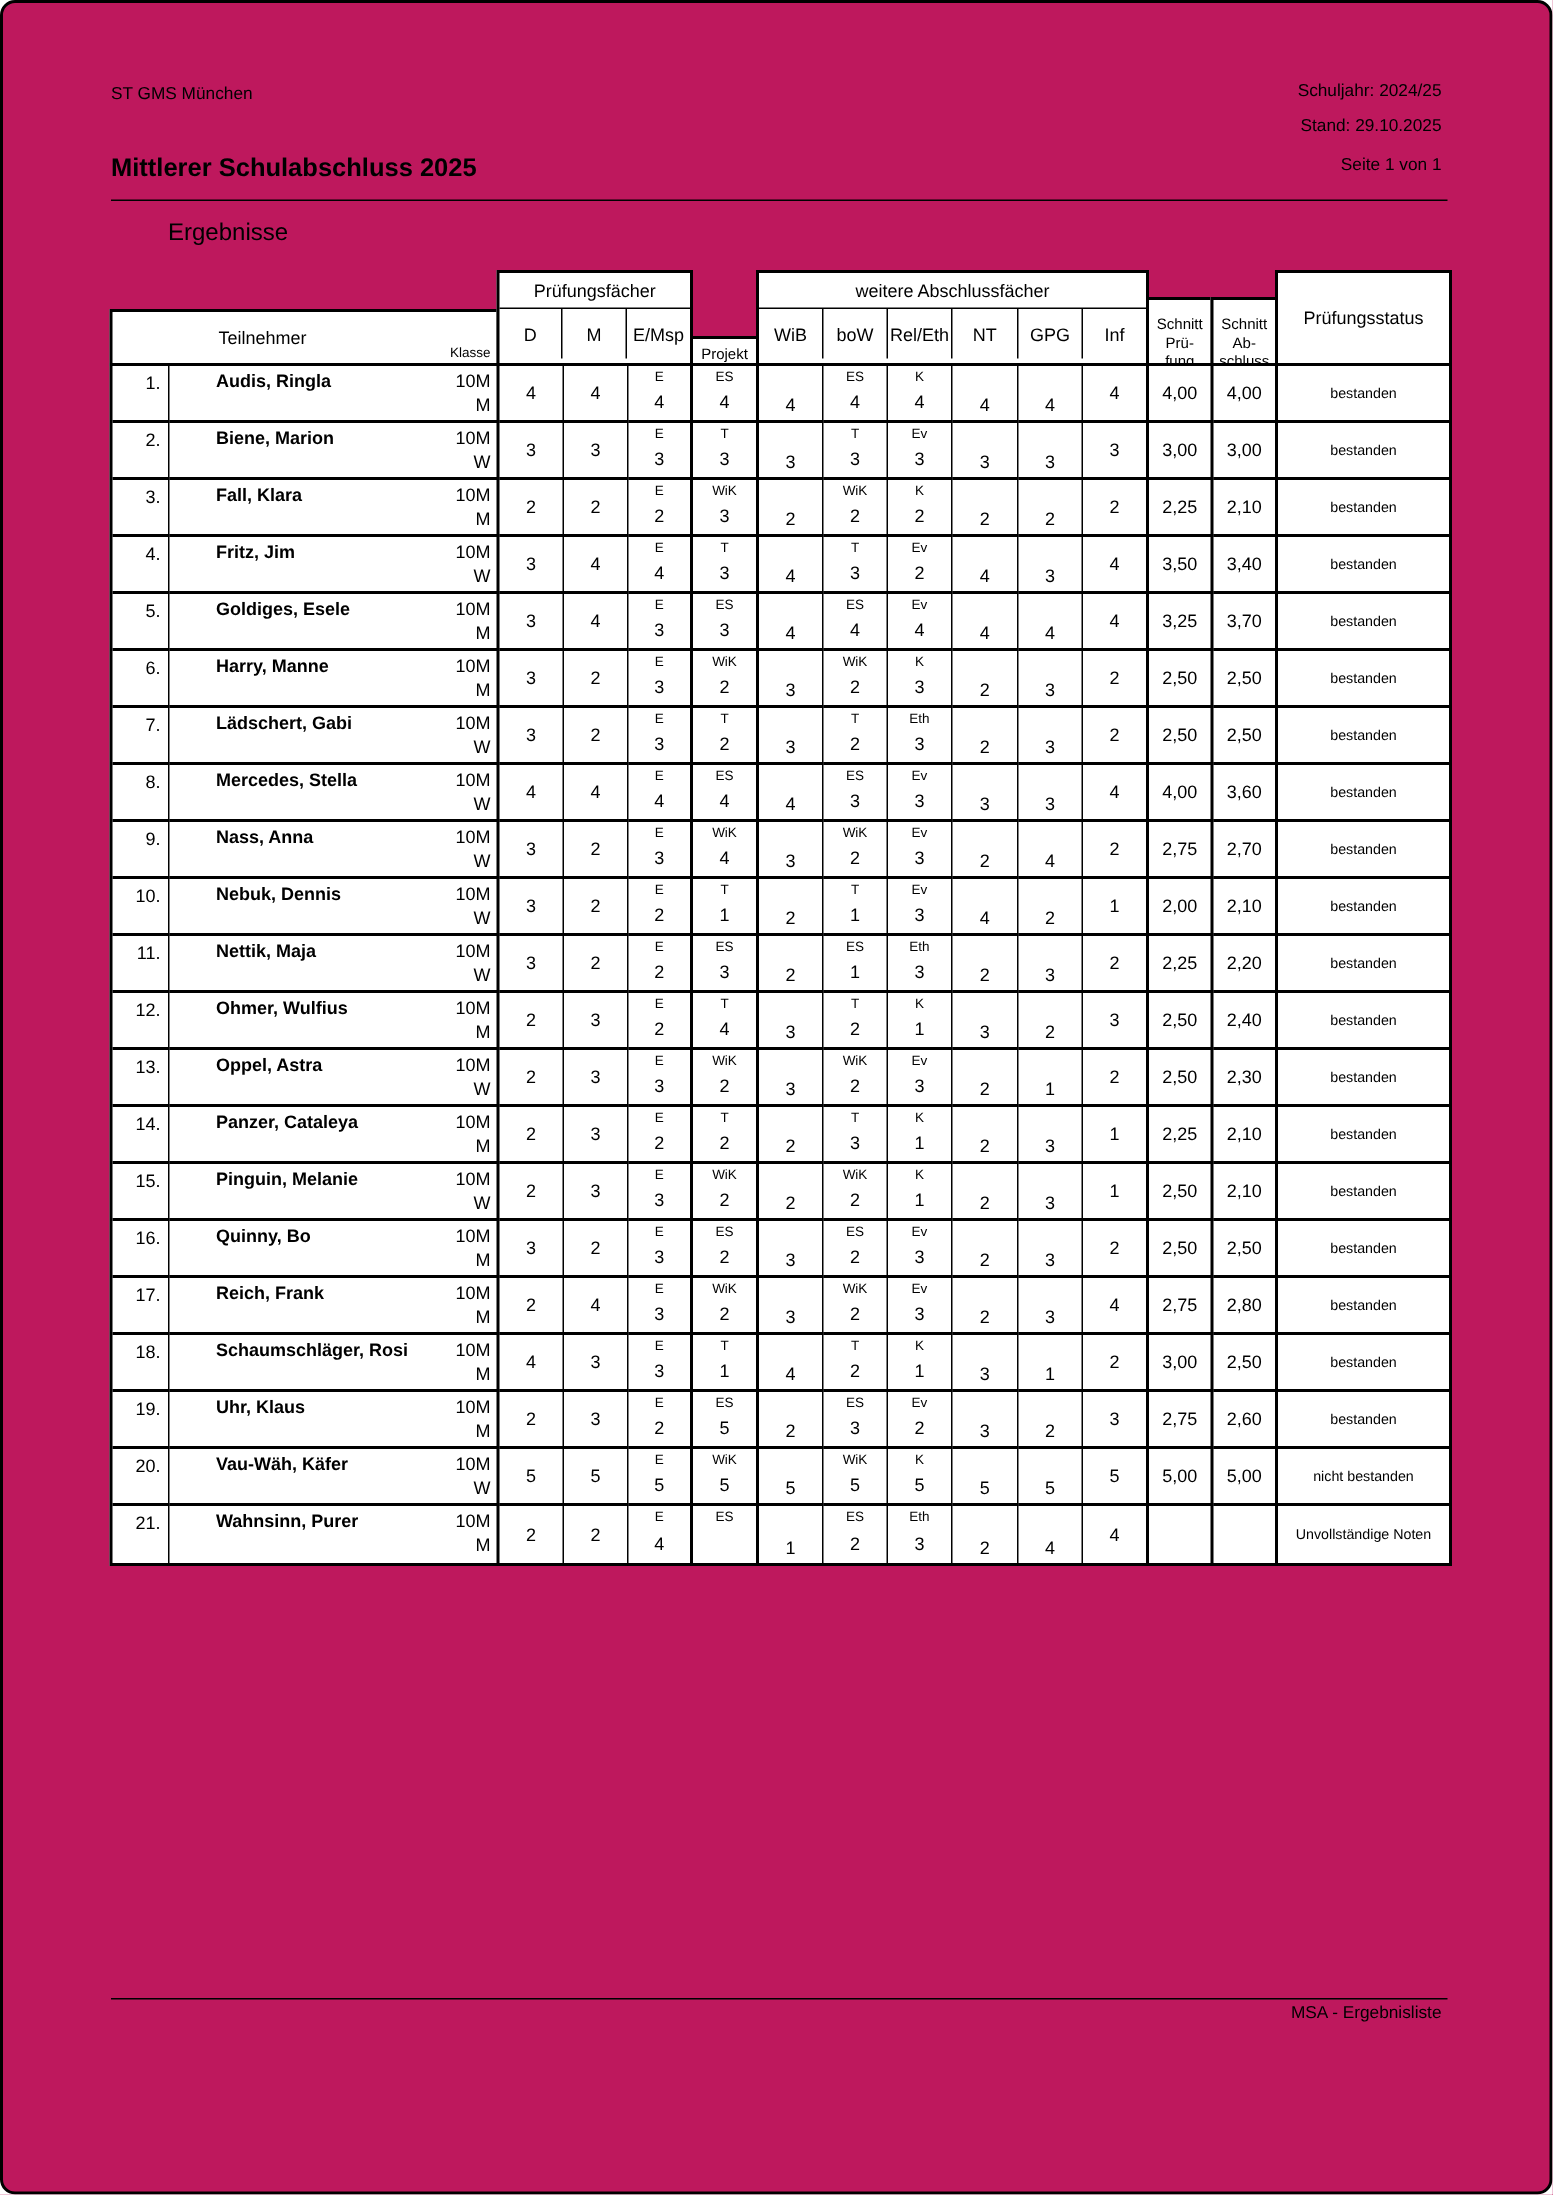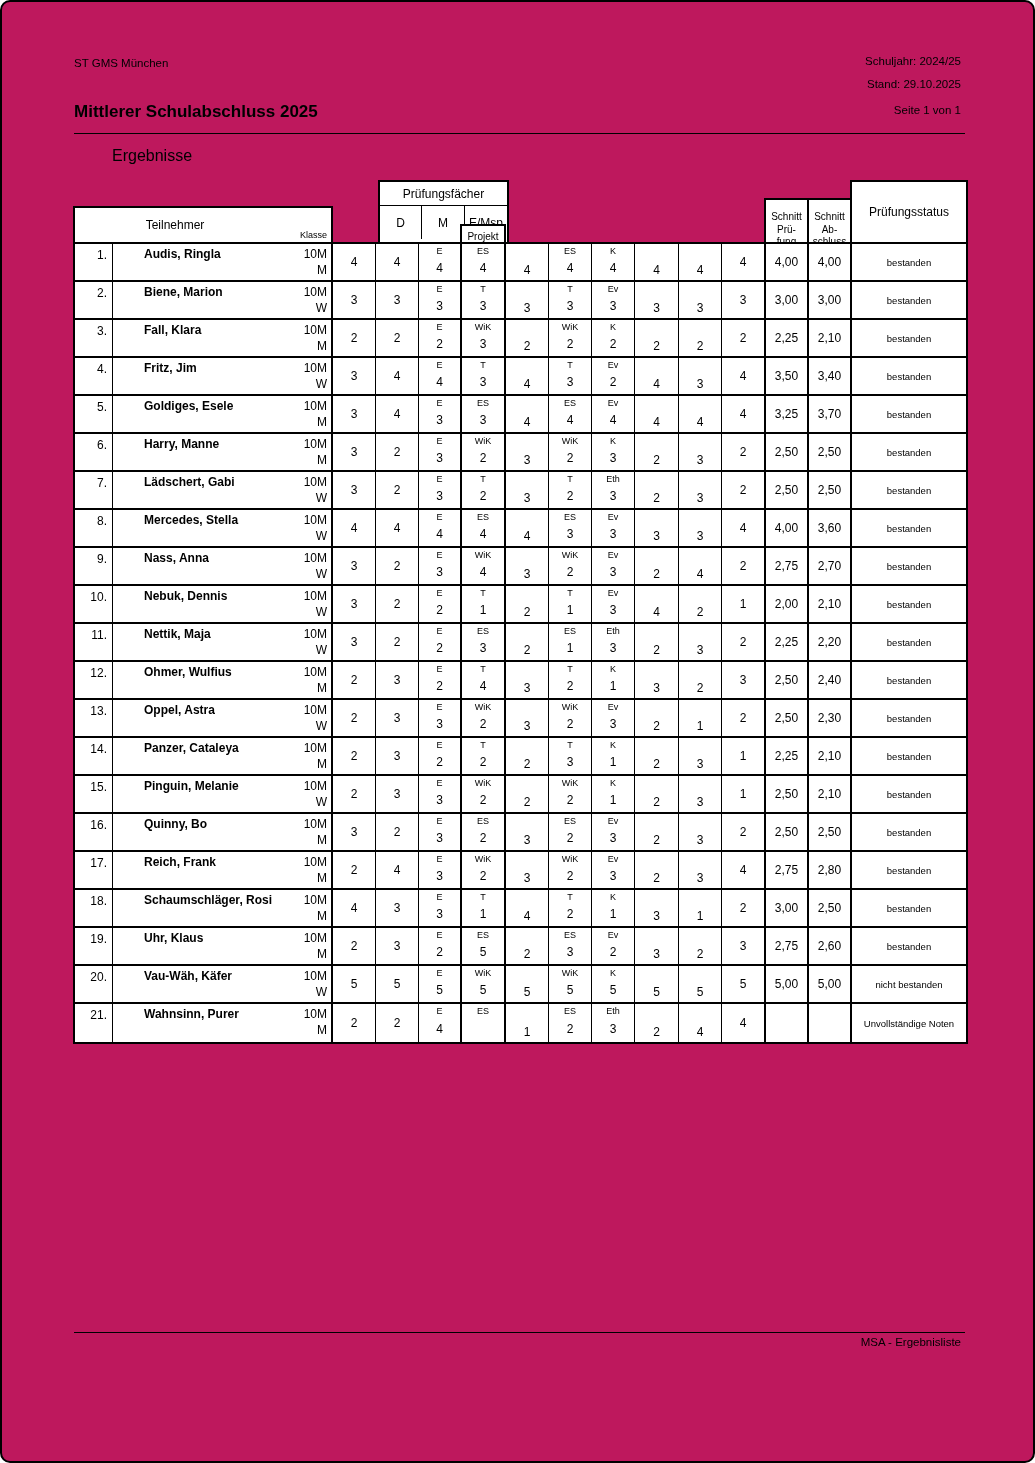--- a/index.html
+++ b/index.html
@@ -30,21 +30,21 @@
   .hbox .glabel { height:24px; border-bottom:1px solid #000; display:flex; align-items:center; justify-content:center; font-size:12px; }
   .hbox .gcols  { display:flex; height:33px; }
   .hbox .gcols .gc { display:flex; align-items:center; justify-content:center; font-size:12px; border-right:1px solid #000; }
   .hbox .gcols .gc:last-child { border-right:none; flex:1; }
   .hcenter { display:flex; align-items:center; justify-content:center; text-align:center; }
   .pre { white-space:pre-line;margin-top:18px; }
 
   #box-teilnehmer { left:0; top:26px; width:260px; height:38px; }
   #box-teilnehmer .tn  { position:absolute; left:0; top:0; width:200px; height:34px; display:flex; align-items:center; justify-content:center; font-size:12px; }
   #box-teilnehmer .kg  { position:absolute; right:4px; top:3px; text-align:right; font-size:9px; line-height:13px; }
-  #box-pf      { left:258px; top:0; width:131px; height:64px;margin-left:47px; }
+  #box-pf      { left:258px; top:0; width:131px; height:64px; }
   #box-projekt { left:387px; top:26px; width:46px; height:38px; font-size:10px; line-height:12px; }
   #box-weitere { left:431px; top:0; width:262px; height:64px; }
   #box-sp      { left:691px; top:0; width:45px;  height:64px; font-size:10px; line-height:12.5px; }
   #box-sa      { left:734px; top:0; width:45px;  height:64px; font-size:10px; line-height:12.5px; }
   #box-status  { left:777px; top:0; width:118px; height:64px; font-size:12px; }
 
   
   #grid {
     position:absolute; left:0; top:62px; width:895px;
     border:2px solid #000;
@@ -100,20 +100,31 @@
       <div class="gcols">
         <div class="gc" style="width:42px">D</div>
         <div class="gc" style="width:43px">M</div>
         <div class="gc">E/Msp</div>
       </div>
     </div>
 
     <div class="hbox hcenter pre" id="box-projekt">Projekt
 prüfung</div>
 
+    <div class="hbox" id="box-weitere">
+      <div class="glabel">weitere Abschlussfächer</div>
+      <div class="gcols">
+        <div class="gc" style="width:43px">WiB</div>
+        <div class="gc" style="width:43px">boW</div>
+        <div class="gc" style="width:43px">Rel/Eth</div>
+        <div class="gc" style="width:44px">NT</div>
+        <div class="gc" style="width:43px">GPG</div>
+        <div class="gc">Inf</div>
+      </div>
+    </div>
 
     <div class="hbox hcenter pre" id="box-sp">Schnitt
 Prü-
 fung</div>
     <div class="hbox hcenter pre" id="box-sa">Schnitt
 Ab-
 schluss</div>
     <div class="hbox hcenter" id="box-status">Prüfungsstatus</div>
 
     <div id="grid">

